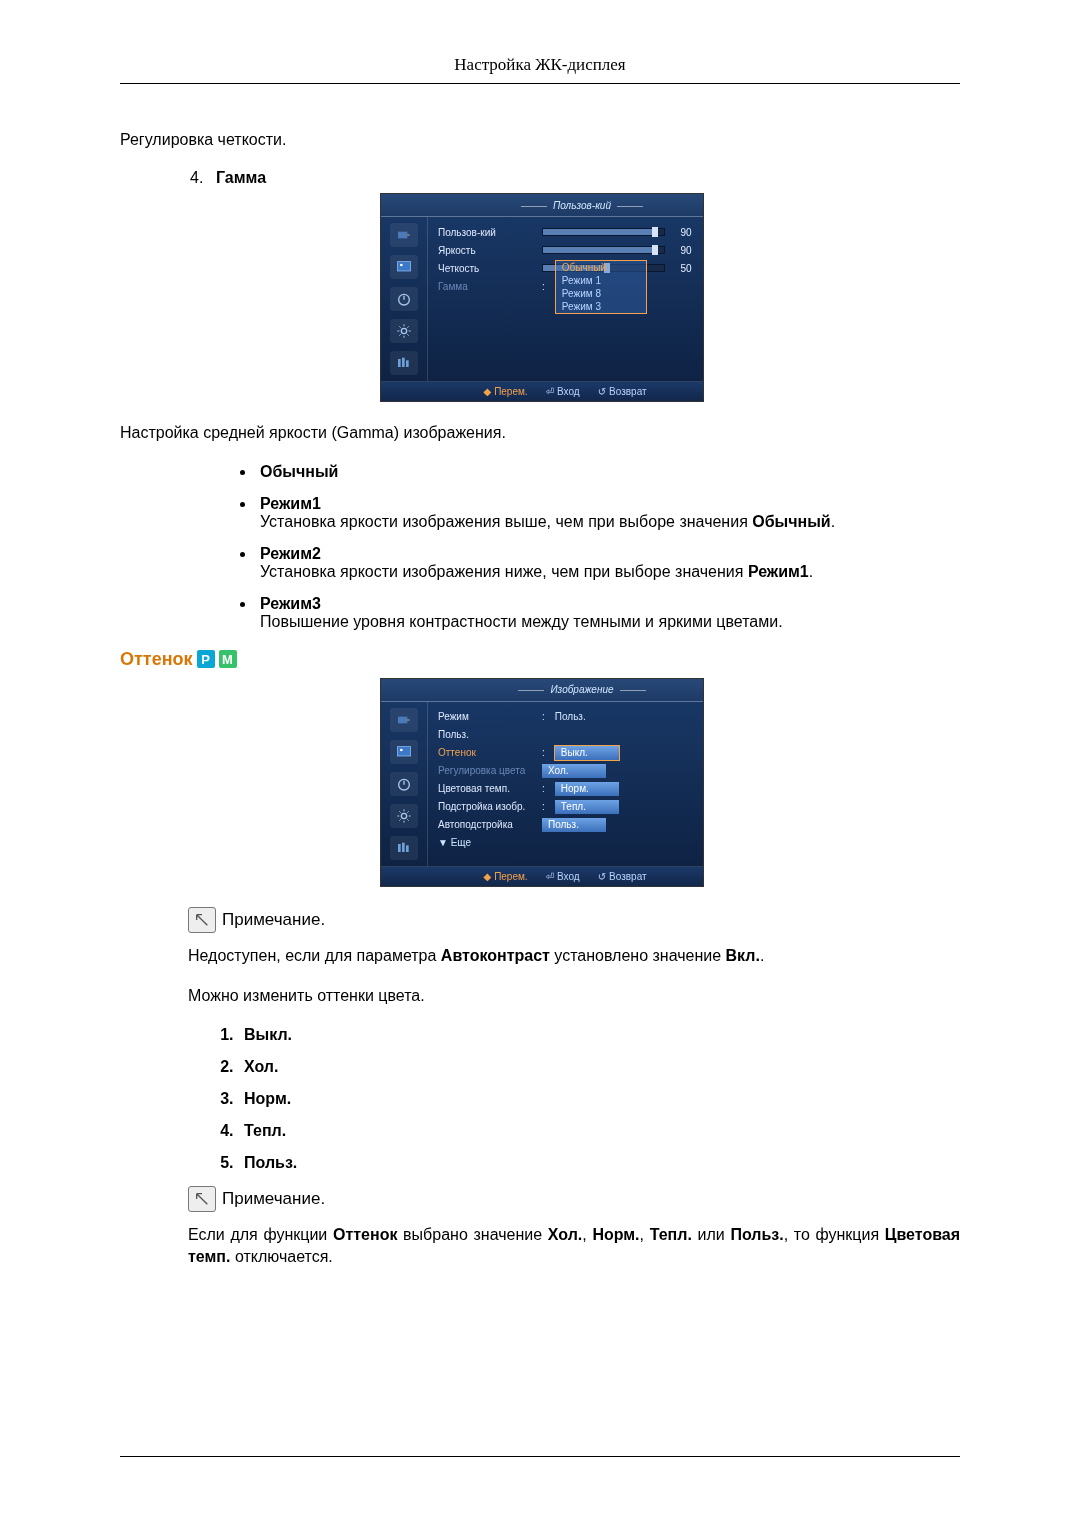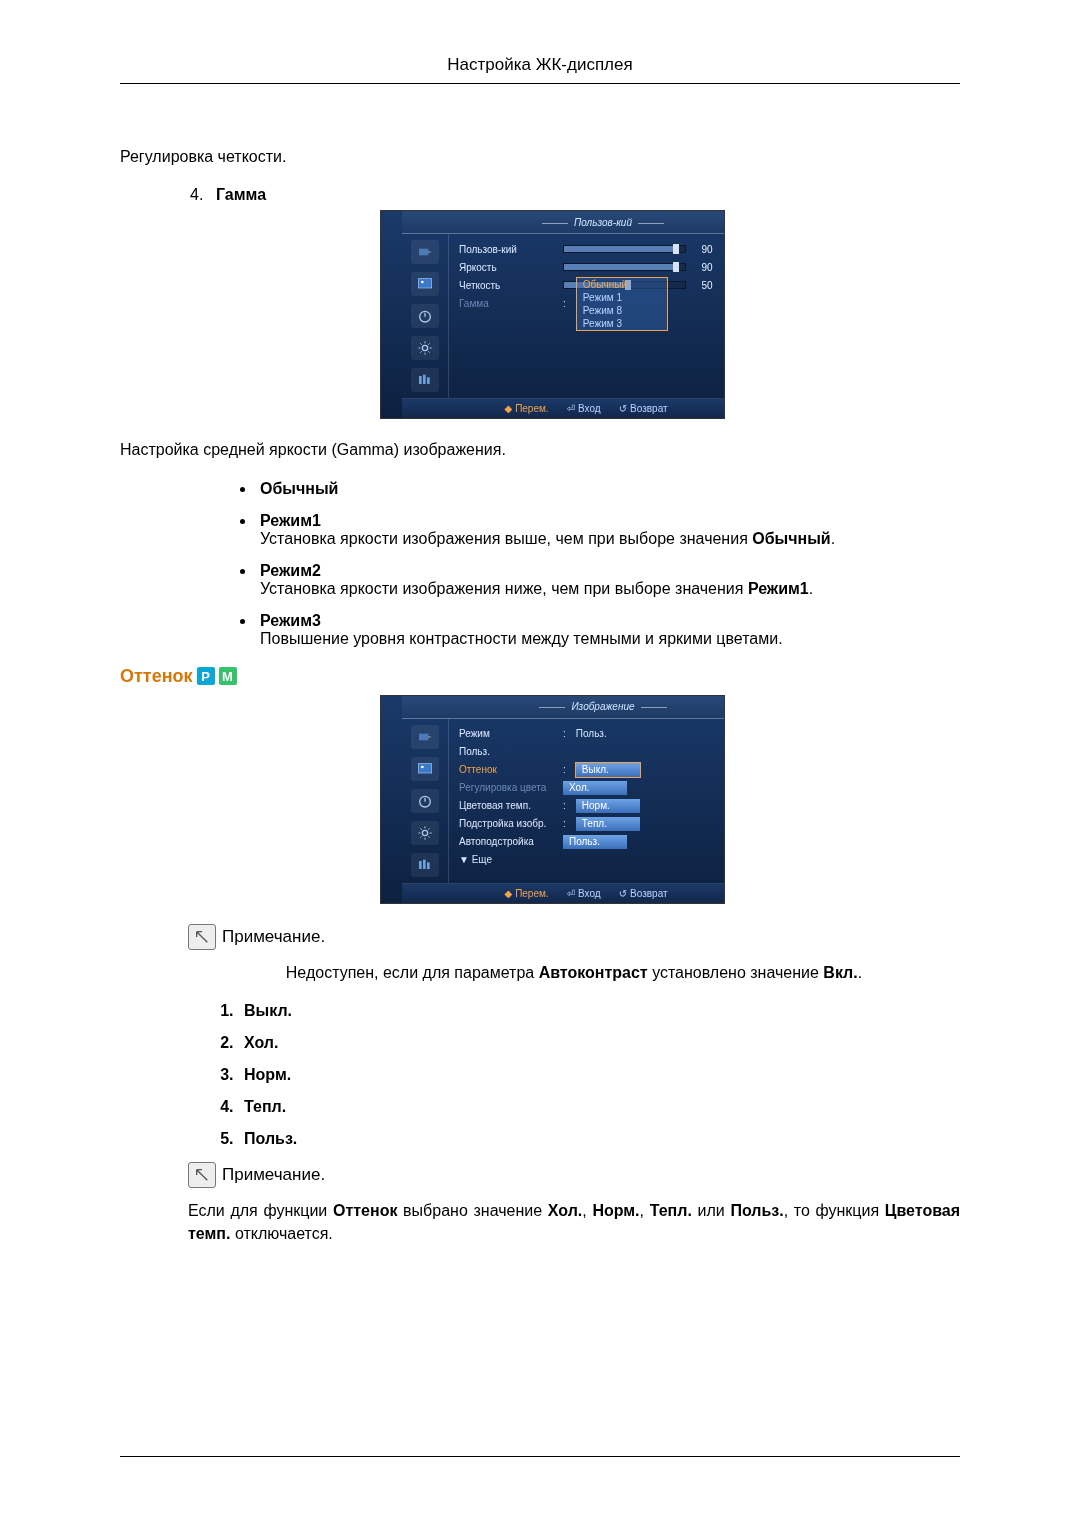--- a/index.html
+++ b/index.html
@@ -15,36 +15,36 @@
     margin: 0 auto;
     padding: 55px 120px 60px 120px;
     box-sizing: border-box;
     position: relative;
   }
   .page-title {
     text-align: center;
     font-size: 17px;
     padding-bottom: 8px;
     border-bottom: 1px solid #000;
-    margin-bottom: 62px;
+    margin-bottom: 45px;
+    font-family: Liberation Serif, serif;
   }
   .indent-1 { margin-left: 96px; }
   .text-line { margin: 13px 0 18px 0; line-height: 1.4; }
   .ol-start b, .ul-list b, .text-line b { font-weight: bold; }
 
   .ui-screenshot {
     width: 322px;
     margin: 6px 0 20px 260px;
     border: 1px solid #333;
     background: linear-gradient(#1a3a6a,#0d2040);
     color: #d0e0ff;
     font-size: 10px;
     font-family: Arial, sans-serif;
     position: relative;
-    padding-left: 21px;
   }
   .ui-titlebar {
     height: 22px;
     border-bottom: 1px solid rgba(255,255,255,0.25);
     display: flex;
     align-items: center;
     position: relative;
     background: linear-gradient(#284978,#1e3a66);
   }
   .ui-title {
@@ -148,21 +148,21 @@
     margin: 14px 0 12px 68px;
     font-size:17px;
   }
   .note-icon {
     width:26px; height:24px; border:1px solid #777; border-radius:3px;
     background:#eee;
     display:flex; align-items:center; justify-content:center;
   }
   .note-icon svg { width:16px; height:16px; }
 
-  .para { margin: 0 0 18px 68px; line-height:1.4;text-align:center; }
+  .para { margin: 0 0 18px 68px; line-height:1.4; }
   .para.justify { text-align: justify; }
   .ol-tone {
     list-style: decimal;
     padding-left: 118px;
     margin: 0 0 8px 0;
   }
   .ol-tone li { padding-left: 6px; margin-bottom: 14px; font-weight:bold; }
 
   .footer-rule {
     position:absolute; left:120px; right:120px; bottom:70px;
@@ -383,20 +383,21 @@
           <path d="M4 4l16 16M4 4h8M4 4v8" fill="none" stroke="#555" stroke-width="2"></path>
         </svg>
     </span>
     <span>Примечание.</span>
   </div>
 
   <p class="para">
     <span>Недоступен, если для параметра </span><b>Автоконтраст</b><span> установлено значение </span><b>Вкл.</b><span>.</span>
   </p>
 
+  <p class="para">Можно изменить оттенки цвета.</p>
 
   <ol class="ol-tone">
     <li>Выкл.</li>
     <li>Хол.</li>
     <li>Норм.</li>
     <li>Тепл.</li>
     <li>Польз.</li>
   </ol>
 
   <div class="note-line">

